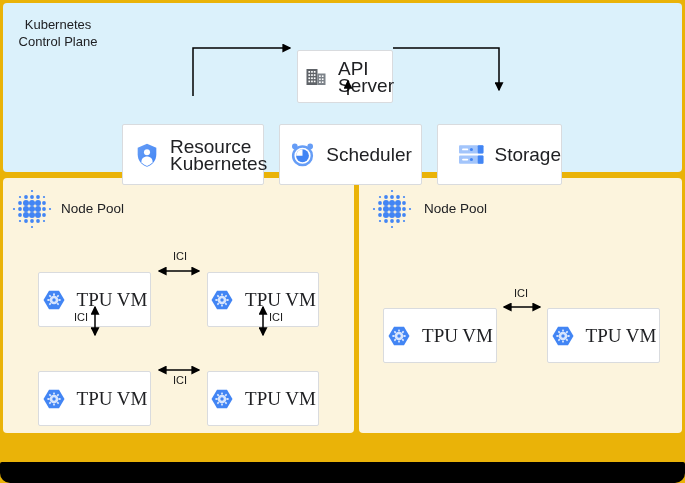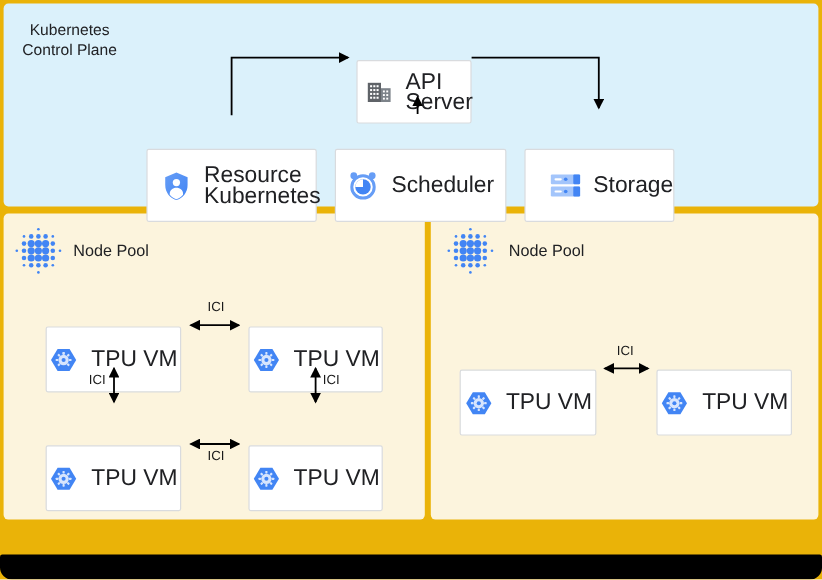--- a/index.html
+++ b/index.html
@@ -20,21 +20,21 @@
     display:flex;align-items:center;justify-content:center;gap:10px;
     font-size:19px;line-height:17px;color:#202124;box-sizing:border-box;margin-top:28px;
   }
   .node .lbl{display:block;}
   .n-api{left:297px;top:22px;width:96px;height:53px;}
   .n-api .lbl{width:48px;}
   .n-rc{left:122px;top:96px;width:142px;height:61px;}
   .n-rc .lbl{width:82px;}
   .n-sched{left:279px;top:96px;width:143px;height:61px;}
   .n-stor{left:437px;top:96px;width:125px;height:61px;padding-left:20px;}
-  .vm{gap:11px;}
+  .vm{gap:11px;font-family:Liberation Serif, serif;}
   .vm-a{left:38px;top:244px;width:113px;height:55px;}
   .vm-b{left:207px;top:244px;width:112px;height:55px;}
   .vm-c{left:38px;top:343px;width:113px;height:55px;}
   .vm-d{left:207px;top:343px;width:112px;height:55px;}
   .vm-e{left:383px;top:280px;width:114px;height:55px;}
   .vm-f{left:547px;top:280px;width:113px;height:55px;}
   .pool-icon{position:absolute;}
   .pi-left{left:10px;top:187px;}
   .pi-right{left:370px;top:187px;}
   .pool-label{position:absolute;font-size:13.5px;line-height:16px;color:#202124;}

